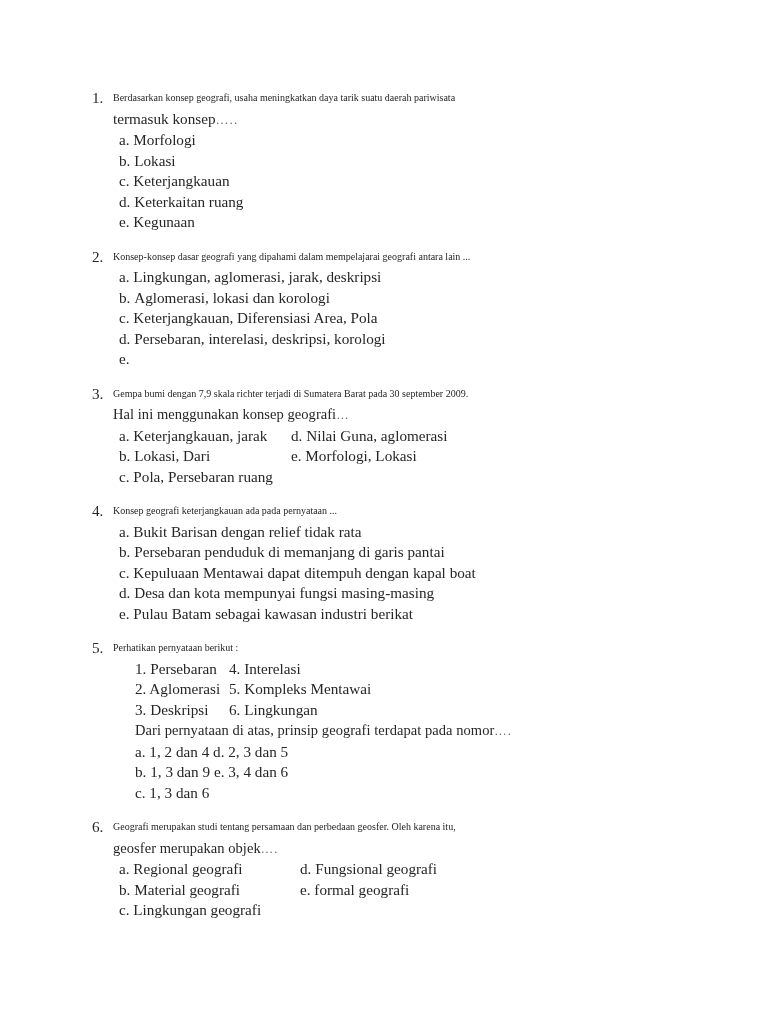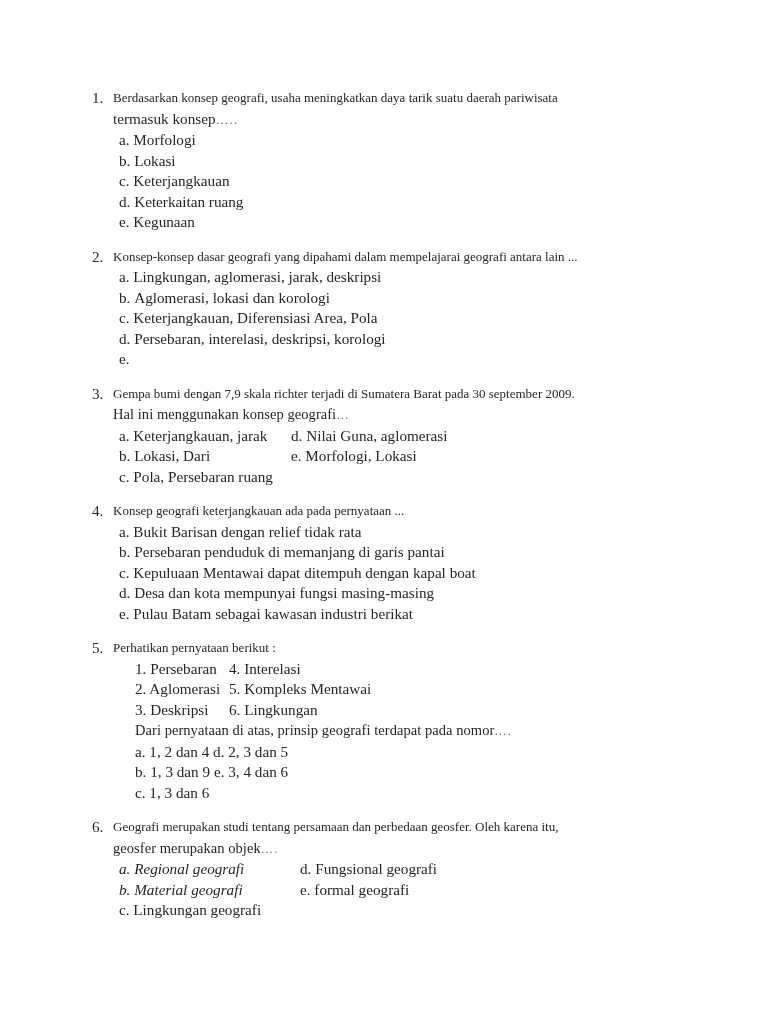--- a/index.html
+++ b/index.html
@@ -37,21 +37,21 @@
     align-items: flex-start;
   }
   .qnum {
     flex: 0 0 auto;
     width: 21px;
     font-size: 15.2px;
     line-height: 20.5px;
   }
   .qtext {
     flex: 1 1 auto;
-    font-size: 13px;
+    font-size: 10px;
     line-height: 20.5px;
   }
   .qcont {
     margin-left: 21px;
     font-size: 15.2px;
     line-height: 20.5px;
   }
   
   .narrow {
     font-stretch: semi-condensed;
@@ -76,21 +76,20 @@
   .opt .col2 {
     flex: 0 0 auto;
     white-space: pre;
   }
   
   .opt.two .col1 {
     width: 172px;
   }
   .opt.two.wide .col1 {
     width: 181px;
-    font-style: italic;
   }
   .sublist {
     margin-left: 43px;
   }
   .subrow {
     font-size: 15.2px;
     line-height: 20.5px;
     display: flex;
     align-items: flex-start;
     white-space: pre;

